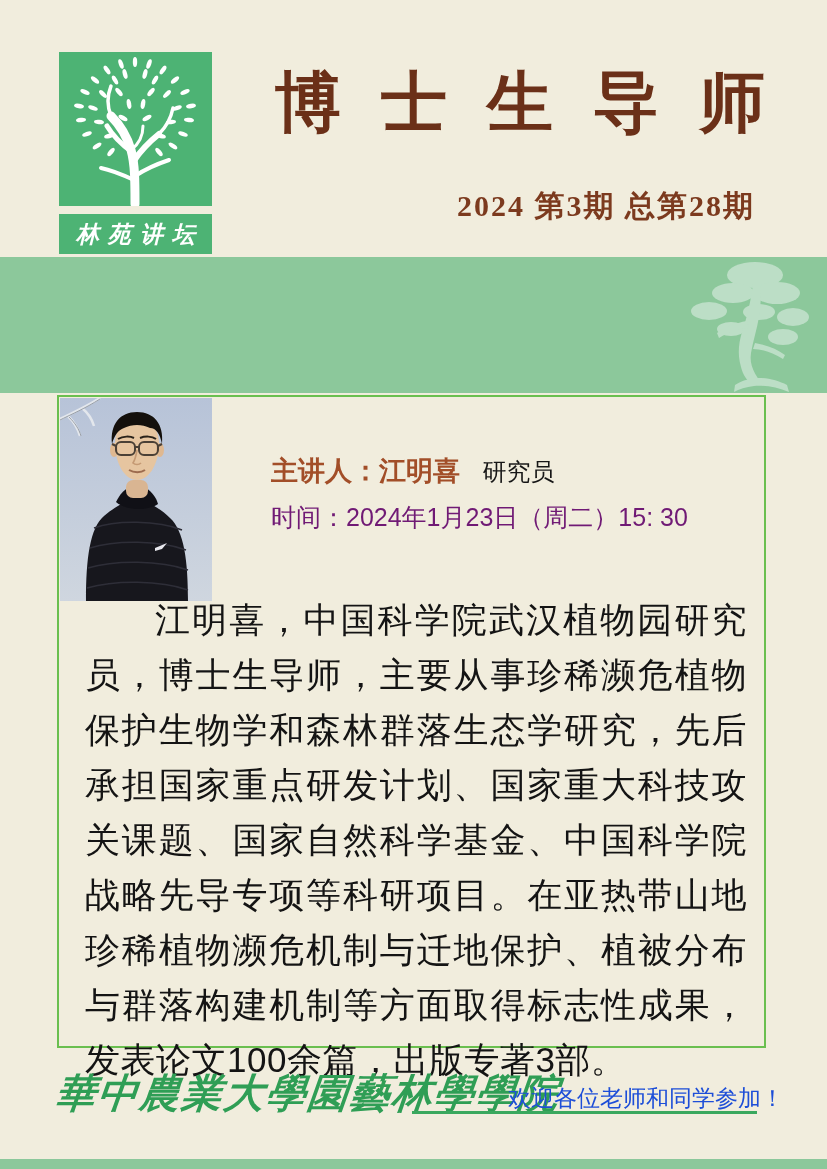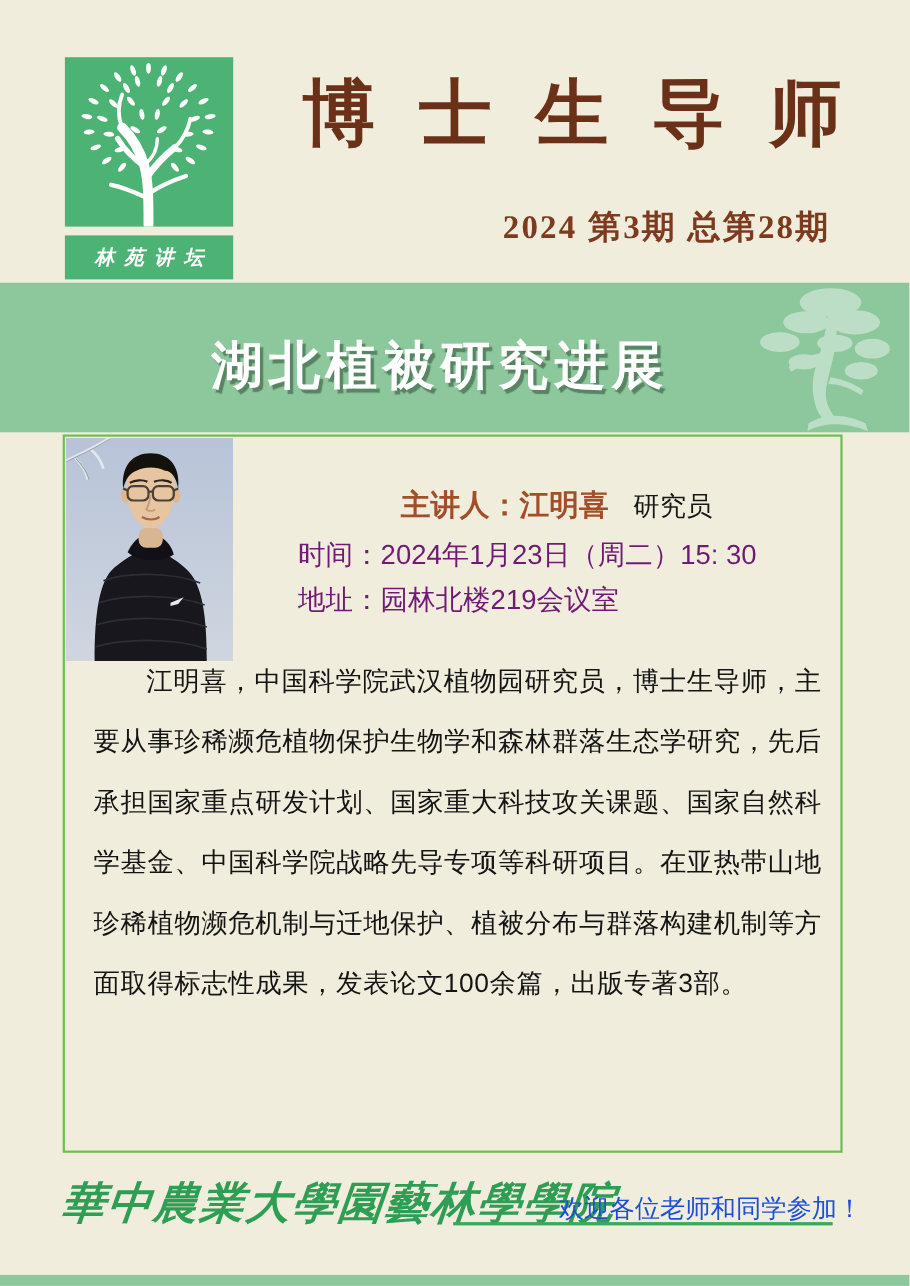--- a/index.html
+++ b/index.html
@@ -9,21 +9,21 @@
     background:#f1eddd;
   }
   .poster{position:relative;width:827px;height:1169px;background:#f1eddd;overflow:hidden;}
 
   
   .logo-box{position:absolute;left:59px;top:52px;width:153px;height:154px;background:#4db374;}
   .logo-label{
     position:absolute;left:59px;top:214px;width:153px;height:40px;background:#4db374;
     color:#ffffff;display:flex;align-items:center;justify-content:center;
     font-family:Liberation Serif, serif;font-style:italic;font-weight:bold;
-    font-size:18px;letter-spacing:9px;text-indent:9px;white-space:nowrap;
+    font-size:23px;letter-spacing:9px;text-indent:9px;white-space:nowrap;
   }
 
   
   .masthead-title{
     position:absolute;left:235px;top:58px;width:520px;text-align:center;
     font-family:"Liberation Serif","DejaVu Serif",serif;font-weight:bold;
     font-size:66px;color:#6b3018;letter-spacing:40px;text-indent:40px;white-space:nowrap;
   }
   .masthead-issue{
     position:absolute;left:235px;top:186px;width:520px;text-align:right;
@@ -40,27 +40,27 @@
   }
   .banner-pine{position:absolute;right:18px;top:0;width:172px;height:136px;}
 
   
   .content-box{
     position:absolute;left:57px;top:395px;width:705px;height:649px;
     border:2px solid #6abf4f;background:#f1eddd;
   }
   .photo{position:absolute;left:1px;top:1px;width:152px;height:203px;overflow:hidden;}
   .speaker-block{position:absolute;left:212px;top:40px;width:470px;}
-  .speaker-line{margin:4px 0 15px 0;white-space:nowrap;text-align:center;}
+  .speaker-line{margin:16px 0 15px 0;white-space:nowrap;}
   .speaker-name{color:#a24e28;font-weight:bold;font-size:27px;}
   .speaker-title{color:#161616;font-size:24px;margin-left:18px;}
   .info-line{margin:0 0 14px 0;color:#701a75;font-size:25px;white-space:nowrap;line-height:27px;}
   .bio{
     position:absolute;left:26px;top:195px;width:662px;margin:0;
-    font-size:24px;color:#141414;line-height:55px;
+    font-size:35px;color:#141414;line-height:55px;
     text-align:justify;text-indent:2em;letter-spacing:0.5px;
   }
 
   
   .org-calligraphy{
     position:absolute;left:56px;top:1066px;
     font-family:"DejaVu Serif","Liberation Serif",serif;font-style:italic;font-weight:bold;
     font-size:40px;color:#2f9e55;letter-spacing:2px;white-space:nowrap;
     transform:skewX(-6deg);
   }
@@ -146,21 +146,20 @@
         <ellipse cx="122" cy="55" rx="16" ry="8"></ellipse>
         <ellipse cx="156" cy="60" rx="16" ry="9"></ellipse>
         <ellipse cx="94" cy="72" rx="14" ry="7"></ellipse>
         <ellipse cx="146" cy="80" rx="15" ry="8"></ellipse>
         <path d="M116,26 C114,44 110,60 106,72 C102,84 100,96 104,110 C106,118 110,124 116,128 L126,128 C118,118 112,108 114,96 C116,84 120,72 122,60 C124,48 124,36 124,26 Z"></path>
         <path d="M110,64 C98,66 88,70 80,76 L82,81 C92,75 102,71 112,71 Z"></path>
         <path d="M118,86 C130,88 140,92 148,98 L146,102 C136,96 126,92 116,92 Z"></path>
         <path d="M98,128 C106,123 114,121 122,121 C132,121 142,124 150,128 L152,135 C140,130 127,128 117,129 C109,130 102,132 97,135 Z"></path>
       </g>
     </svg>
-    <div class="banner-title">湖北植被研究进展</div>
   </div>
 
   <div class="content-box">
     <div class="photo">
       <svg viewBox="0 0 152 203" width="152" height="203">
         <defs>
           <linearGradient id="sky" x1="0" y1="0" x2="0" y2="1">
             <stop offset="0" stop-color="#b7c3d8"></stop>
               <stop offset="1" stop-color="#cfd6df"></stop>
           </linearGradient>
@@ -202,21 +201,20 @@
         <path d="M95,150 l12,-5 l-5,6 l-7,2 z" fill="#e8e8ee"></path>
       </svg>
     </div>
 
     <div class="speaker-block">
       <p class="speaker-line">
         <span class="speaker-name">主讲人：江明喜</span>
         <span class="speaker-title">研究员</span>
       </p>
       <p class="info-line">时间：2024年1月23日（周二）15: 30</p>
-      <p class="info-line">地址：园林北楼219会议室</p>
     </div>
 
     <p class="bio">江明喜，中国科学院武汉植物园研究员，博士生导师，主要从事珍稀濒危植物保护生物学和森林群落生态学研究，先后承担国家重点研发计划、国家重大科技攻关课题、国家自然科学基金、中国科学院战略先导专项等科研项目。在亚热带山地珍稀植物濒危机制与迁地保护、植被分布与群落构建机制等方面取得标志性成果，发表论文100余篇，出版专著3部。</p>
   </div>
 
   <div class="org-calligraphy">華中農業大學園藝林學學院</div>
   <div class="welcome-text">欢迎各位老师和同学参加！</div>
   <div class="footer-underline"></div>
   <div class="bottom-bar"></div>
 

